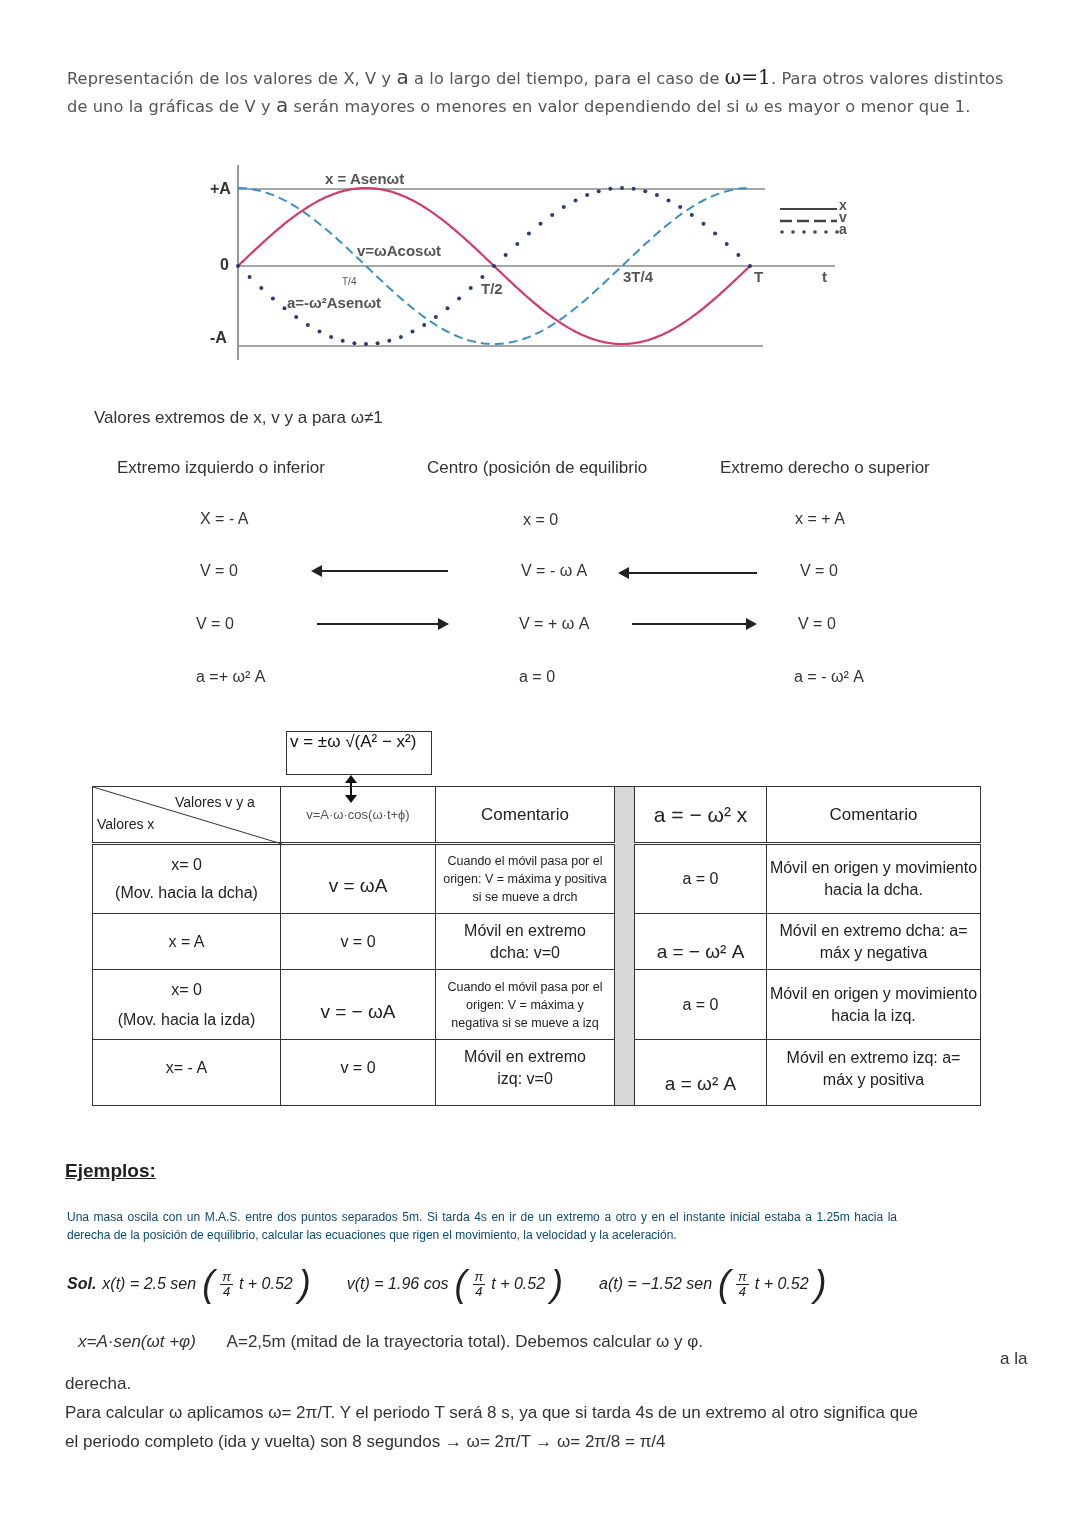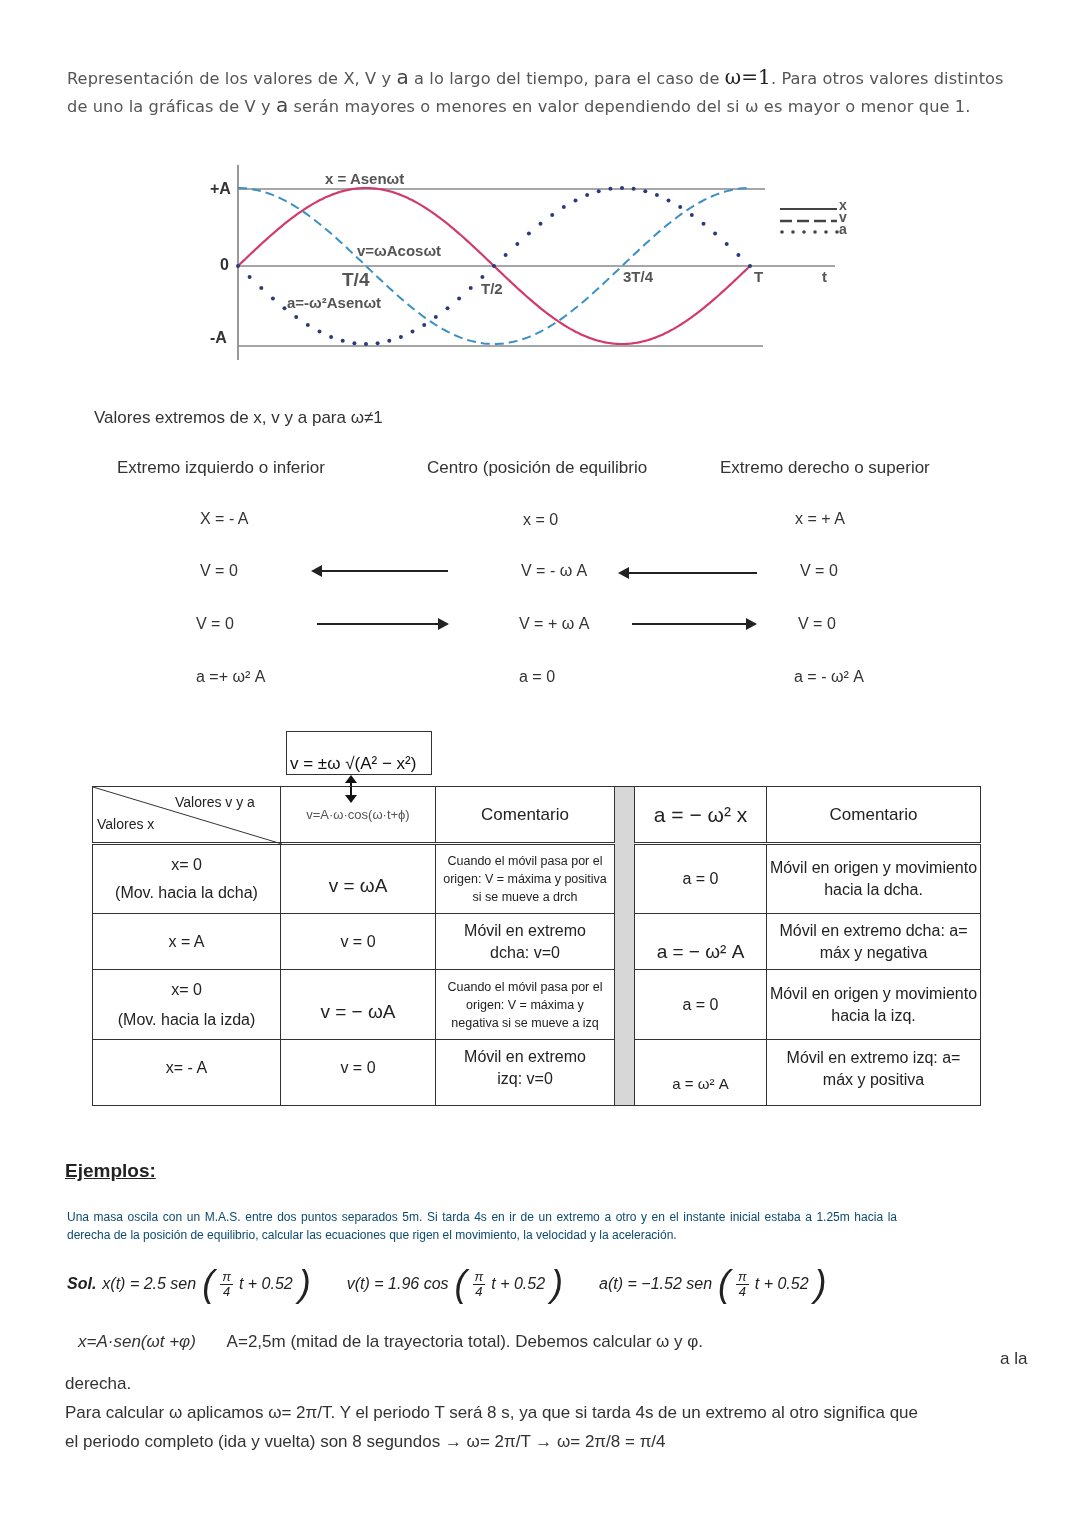--- a/index.html
+++ b/index.html
@@ -8,21 +8,21 @@
   .intro { left:67px; top:64px; width:950px; font-family:"DejaVu Sans", sans-serif; font-size:16.2px; line-height:26px; color:#555; letter-spacing:0.1px; }
   .intro .big { font-size:20px; color:#444; }
   .graph { left:205px; top:160px; width:650px; height:200px; }
   .label-txt { font-family:"Liberation Sans", sans-serif; }
   .sub-title { left:94px; top:408px; font-size:17px; color:#333; font-family:Liberation Sans, sans-serif; }
   .col-head { top:458px; font-size:17px; color:#333;text-align:center; }
   .ext { font-size:16px; color:#333; }
   .arrow { height:2px; background:#222; }
   .arrow-l::before { content:""; position:absolute; left:-2px; top:-5px; border-right:11px solid #222; border-top:6px solid transparent; border-bottom:6px solid transparent; }
   .arrow-r::after { content:""; position:absolute; right:-2px; top:-5px; border-left:11px solid #222; border-top:6px solid transparent; border-bottom:6px solid transparent; }
-  .formula-box { left:286px; top:731px; width:146px; height:44px; border:1.5px solid #333; font-family:"Liberation Sans", sans-serif; font-size:17px; display:flex; align-items:flex-end; padding-left:3px; box-sizing:border-box; color:#111; }
+  .formula-box { left:286px; top:731px; width:146px; height:44px; border:1.5px solid #333; font-family:"Liberation Sans", sans-serif; font-size:17px; display:flex; align-items:flex-start; padding-left:3px; box-sizing:border-box; color:#111; }
   .dbl-arrow { left:350px; top:775px; width:3px; height:26px; }
   table.mas { position:absolute; left:92px; top:786px; border-collapse:collapse;border-radius:29px; }
   table.mas td { border:1.5px solid #333; text-align:center; vertical-align:middle; padding:0; font-family:"Liberation Sans", sans-serif; font-size:16px; color:#222; }
   .sm { font-size:12.5px !important; line-height:18px; }
   .gray { background:#d7d7d7; }
   .ejemplos { left:65px; top:1160px; font-size:19px; font-weight:bold; text-decoration:underline; color:#222; }
   .problem { left:67px; top:1209px; width:830px; font-size:12px; line-height:17.5px; color:#0c4a6e; text-align:justify; }
   .sol { left:67px; top:1266px; font-size:16px; color:#222; display:flex; align-items:center; gap:6px;font-style:italic; }
   .frac { display:inline-flex; flex-direction:column; align-items:center; font-size:13px; line-height:14px; vertical-align:middle; }
   .frac .num { border-bottom:1px solid #222; padding:0 2px; }
@@ -108,21 +108,21 @@
       </g>
   </svg>
   <div class="abs label-txt" style="left:634px;top:37px;font-size:14px;font-weight:bold;color:#555">x</div>
   <div class="abs label-txt" style="left:634px;top:49px;font-size:14px;font-weight:bold;color:#555">v</div>
   <div class="abs label-txt" style="left:634px;top:61px;font-size:14px;font-weight:bold;color:#555">a</div>
 
   <div class="abs label-txt" style="left:5px;top:20px;font-size:16px;font-weight:bold;color:#333">+A</div>
   <div class="abs label-txt" style="left:15px;top:96px;font-size:16px;font-weight:bold;color:#333">0</div>
   <div class="abs label-txt" style="left:5px;top:169px;font-size:16px;font-weight:bold;color:#333">-A</div>
 
-  <div class="abs label-txt" style="left:137px;top:109px;font-size:19px;font-weight:bold;color:#555">T/4</div>
+  <div class="abs label-txt" style="left:137px;top:116px;font-size:10px;font-weight:normal;color:#555">T/4</div>
   <div class="abs label-txt" style="left:276px;top:120px;font-size:15px;font-weight:bold;color:#555">T/2</div>
   <div class="abs label-txt" style="left:418px;top:108px;font-size:15px;font-weight:bold;color:#555">3T/4</div>
   <div class="abs label-txt" style="left:549px;top:108px;font-size:15px;font-weight:bold;color:#555">T</div>
   <div class="abs label-txt" style="left:617px;top:108px;font-size:15px;font-weight:bold;color:#555">t</div>
 
   <div class="abs label-txt" style="left:120px;top:10px;font-size:15px;font-weight:bold;color:#555">x = Asenωt</div>
   <div class="abs label-txt" style="left:152px;top:82px;font-size:15px;font-weight:bold;color:#555">v=ωAcosωt</div>
   <div class="abs label-txt" style="left:82px;top:134px;font-size:15px;font-weight:bold;color:#555">a=-ω²Asenωt</div>
 </div>
 
@@ -202,21 +202,21 @@
         </td>
     <td style="font-size:19px;padding-top:14px">v = − ωA</td>
     <td class="sm" style="padding:0 6px">Cuando el móvil pasa por el origen:   V = máxima y negativa si se mueve a izq</td>
     <td>a = 0</td>
     <td style="line-height:22px">Móvil en origen y movimiento hacia la izq.</td>
   </tr>
   <tr style="height:66px">
     <td style="padding-bottom:10px">x= - A</td>
     <td style="padding-bottom:10px">v = 0</td>
     <td style="line-height:22px;padding:0 14px 10px">Móvil en extremo izq:  v=0</td>
-    <td style="font-size:15px;padding-top:22px">a = ω² A</td>
+    <td style="font-size:19px;padding-top:22px">a = ω² A</td>
     <td style="line-height:22px;padding:0 4px 8px">Móvil en extremo izq: a= máx y positiva</td>
   </tr>
 </tbody>
   </table>
 
 <div class="abs ejemplos">Ejemplos:</div>
 <div class="abs problem">Una masa oscila con un M.A.S. entre dos puntos separados 5m. Si tarda 4s en ir de un extremo a otro y en el instante inicial estaba a 1.25m hacia la derecha de la posición de equilibrio, calcular las ecuaciones que rigen el movimiento, la velocidad y la aceleración.</div>
 
 <div class="abs sol">
   <span style="font-weight:bold">Sol.</span>

